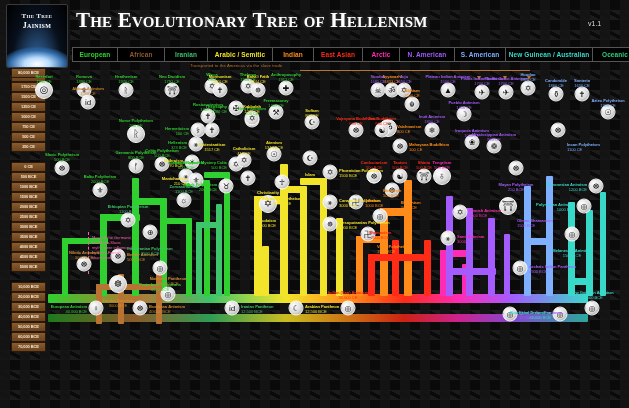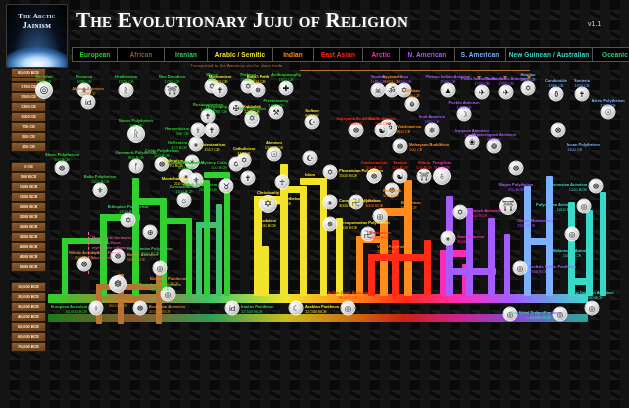--- a/index.html
+++ b/index.html
@@ -97,25 +97,25 @@
     border-right:2.5px solid transparent;border-top:4px solid #b87333;z-index:6;}
 </style>
 </head>
 <body>
 
 <div id="poster">
   <div class="carbon"></div>
 
   <div class="header">
     <div class="logo">
-      <div class="lg1">The Arctic</div>
+      <div class="lg1">The Tree</div>
       <div class="lg2">Jainism</div>
       <div class="glow"></div>
     </div>
-    <div class="title">The Evolutionary Juju of Religion</div>
+    <div class="title">The Evolutionary Tree of Hellenism</div>
     <div class="ver">v1.1</div>
   </div>
 
   <div class="cats" id="cats">
       <div class="cat" style="width: 38px; color: rgb(47, 208, 47);">European</div>
       <div class="cat" style="width: 40px; color: rgb(138, 90, 43);">African</div>
       <div class="cat" style="width: 36px; color: rgb(62, 196, 107);">Iranian</div>
       <div class="cat" style="width: 58px; color: rgb(242, 228, 42);">Arabic / Semitic</div>
       <div class="cat" style="width: 34px; color: rgb(255, 140, 26);">Indian</div>
       <div class="cat" style="width: 42px; color: rgb(255, 43, 23);">East Asian</div>

